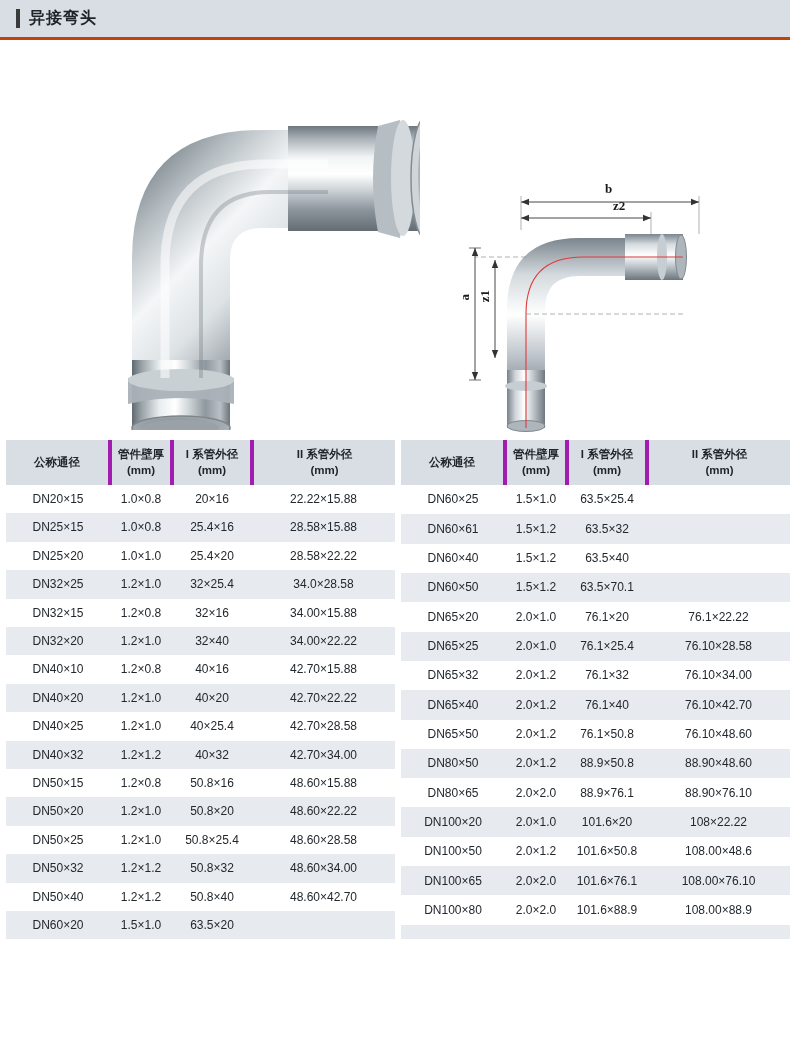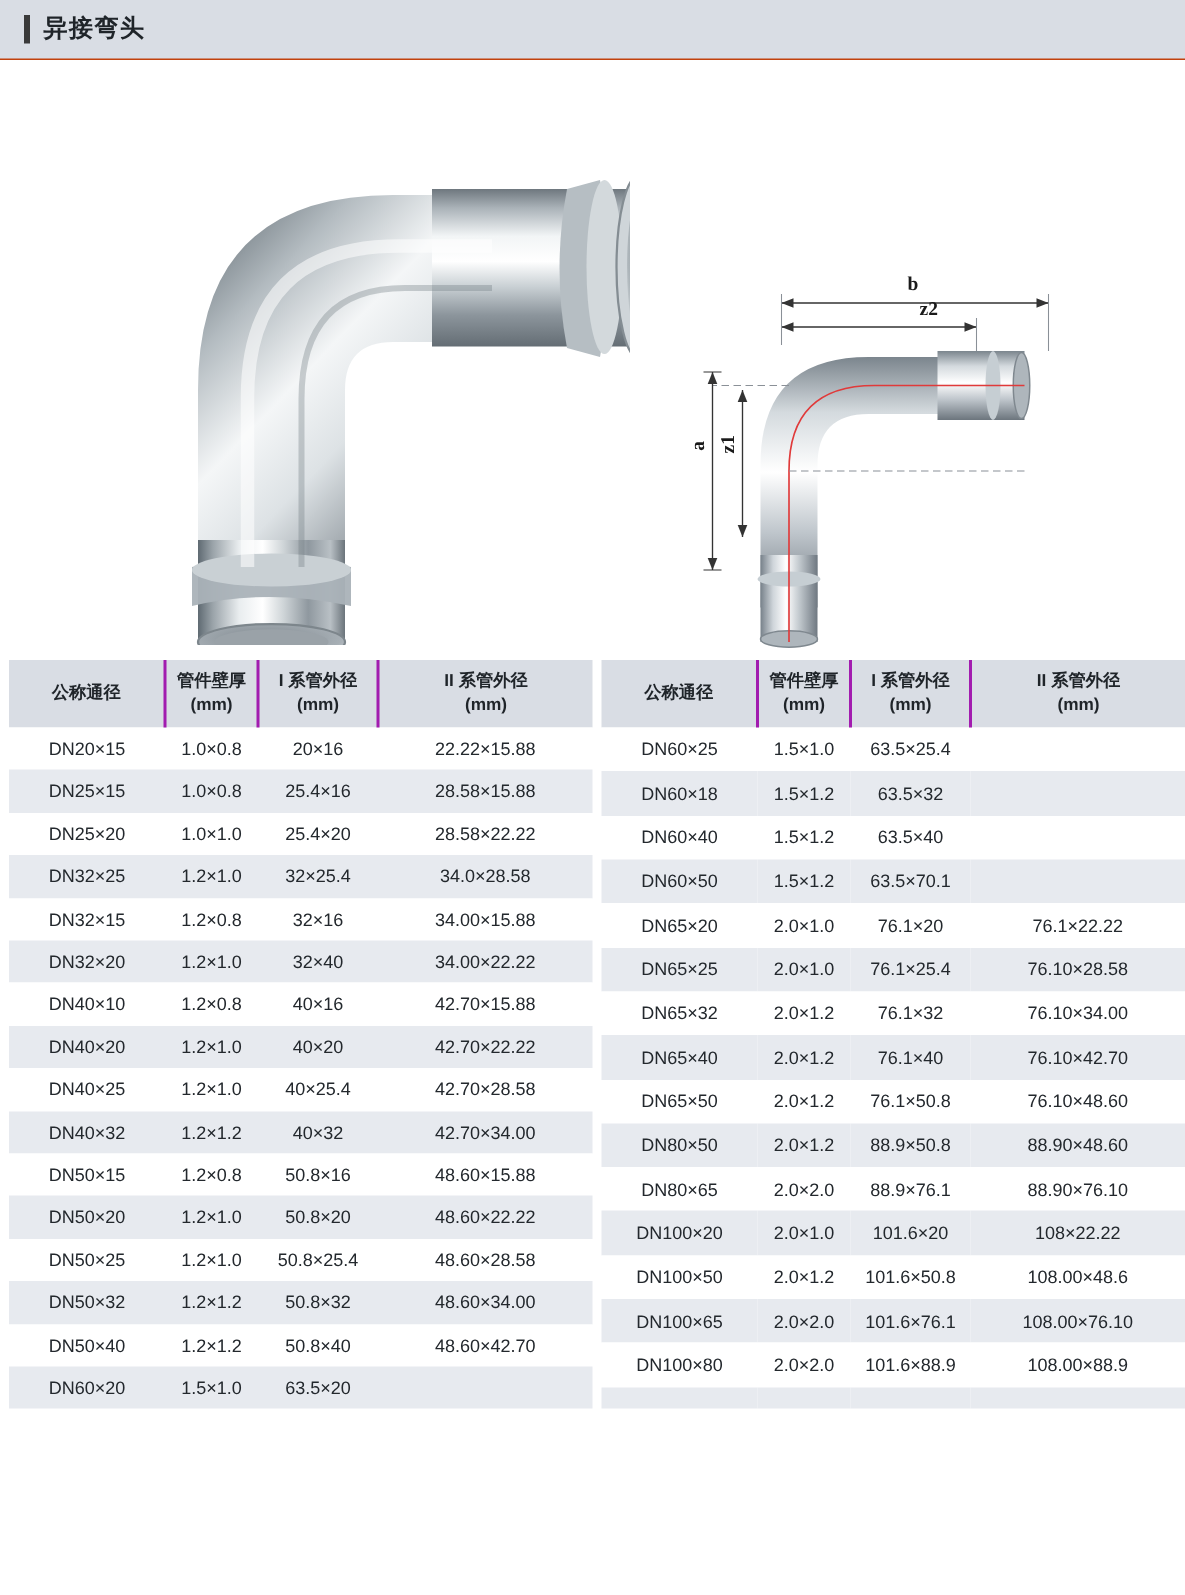--- a/index.html
+++ b/index.html
@@ -13,21 +13,21 @@
     overflow: hidden;
   }
 
   
   .header {
     height: 40px;
     background: #d9dde4;
     display: flex;
     align-items: center;
     padding-left: 16px;
-    border-bottom: 1px solid #c2410c;
+    border-bottom: 3px solid #c2410c;
   }
   .header .bar {
     width: 4px;
     height: 19px;
     background: #3a3a3a;
     margin-right: 9px;
   }
   .header .title {
     font-size: 16px;
     font-weight: bold;
@@ -90,21 +90,21 @@
     background: #d9dde4;
     font-size: 11.5px;
     font-weight: bold;
     color: #1f2429;
     padding: 7px 2px;
     line-height: 1.35;
     text-align: center;
     border: none;
   }
   thead th .sub { font-weight: bold; display:block; }
-  thead th.sep { border-left: 2px solid #a21caf; }
+  thead th.sep { border-left: 4px solid #a21caf; }
   tbody td {
     font-size: 12px;
     text-align: center;
     padding: 7px 1px;
     color: #23282d;
     line-height: 1.2;
     white-space: nowrap;
     border: none;
   }
   tbody tr.odd td { background: #ffffff; }
@@ -412,21 +412,21 @@
       </tr>
     </thead>
     <tbody id="right-body">
         <tr class="odd">
           <td>DN60×25</td>
           <td>1.5×1.0</td>
           <td>63.5×25.4</td>
           <td></td>
         </tr>
         <tr class="even">
-          <td>DN60×18</td>
+          <td>DN60×61</td>
           <td>1.5×1.2</td>
           <td>63.5×32</td>
           <td></td>
         </tr>
         <tr class="odd">
           <td>DN60×40</td>
           <td>1.5×1.2</td>
           <td>63.5×40</td>
           <td></td>
         </tr>

